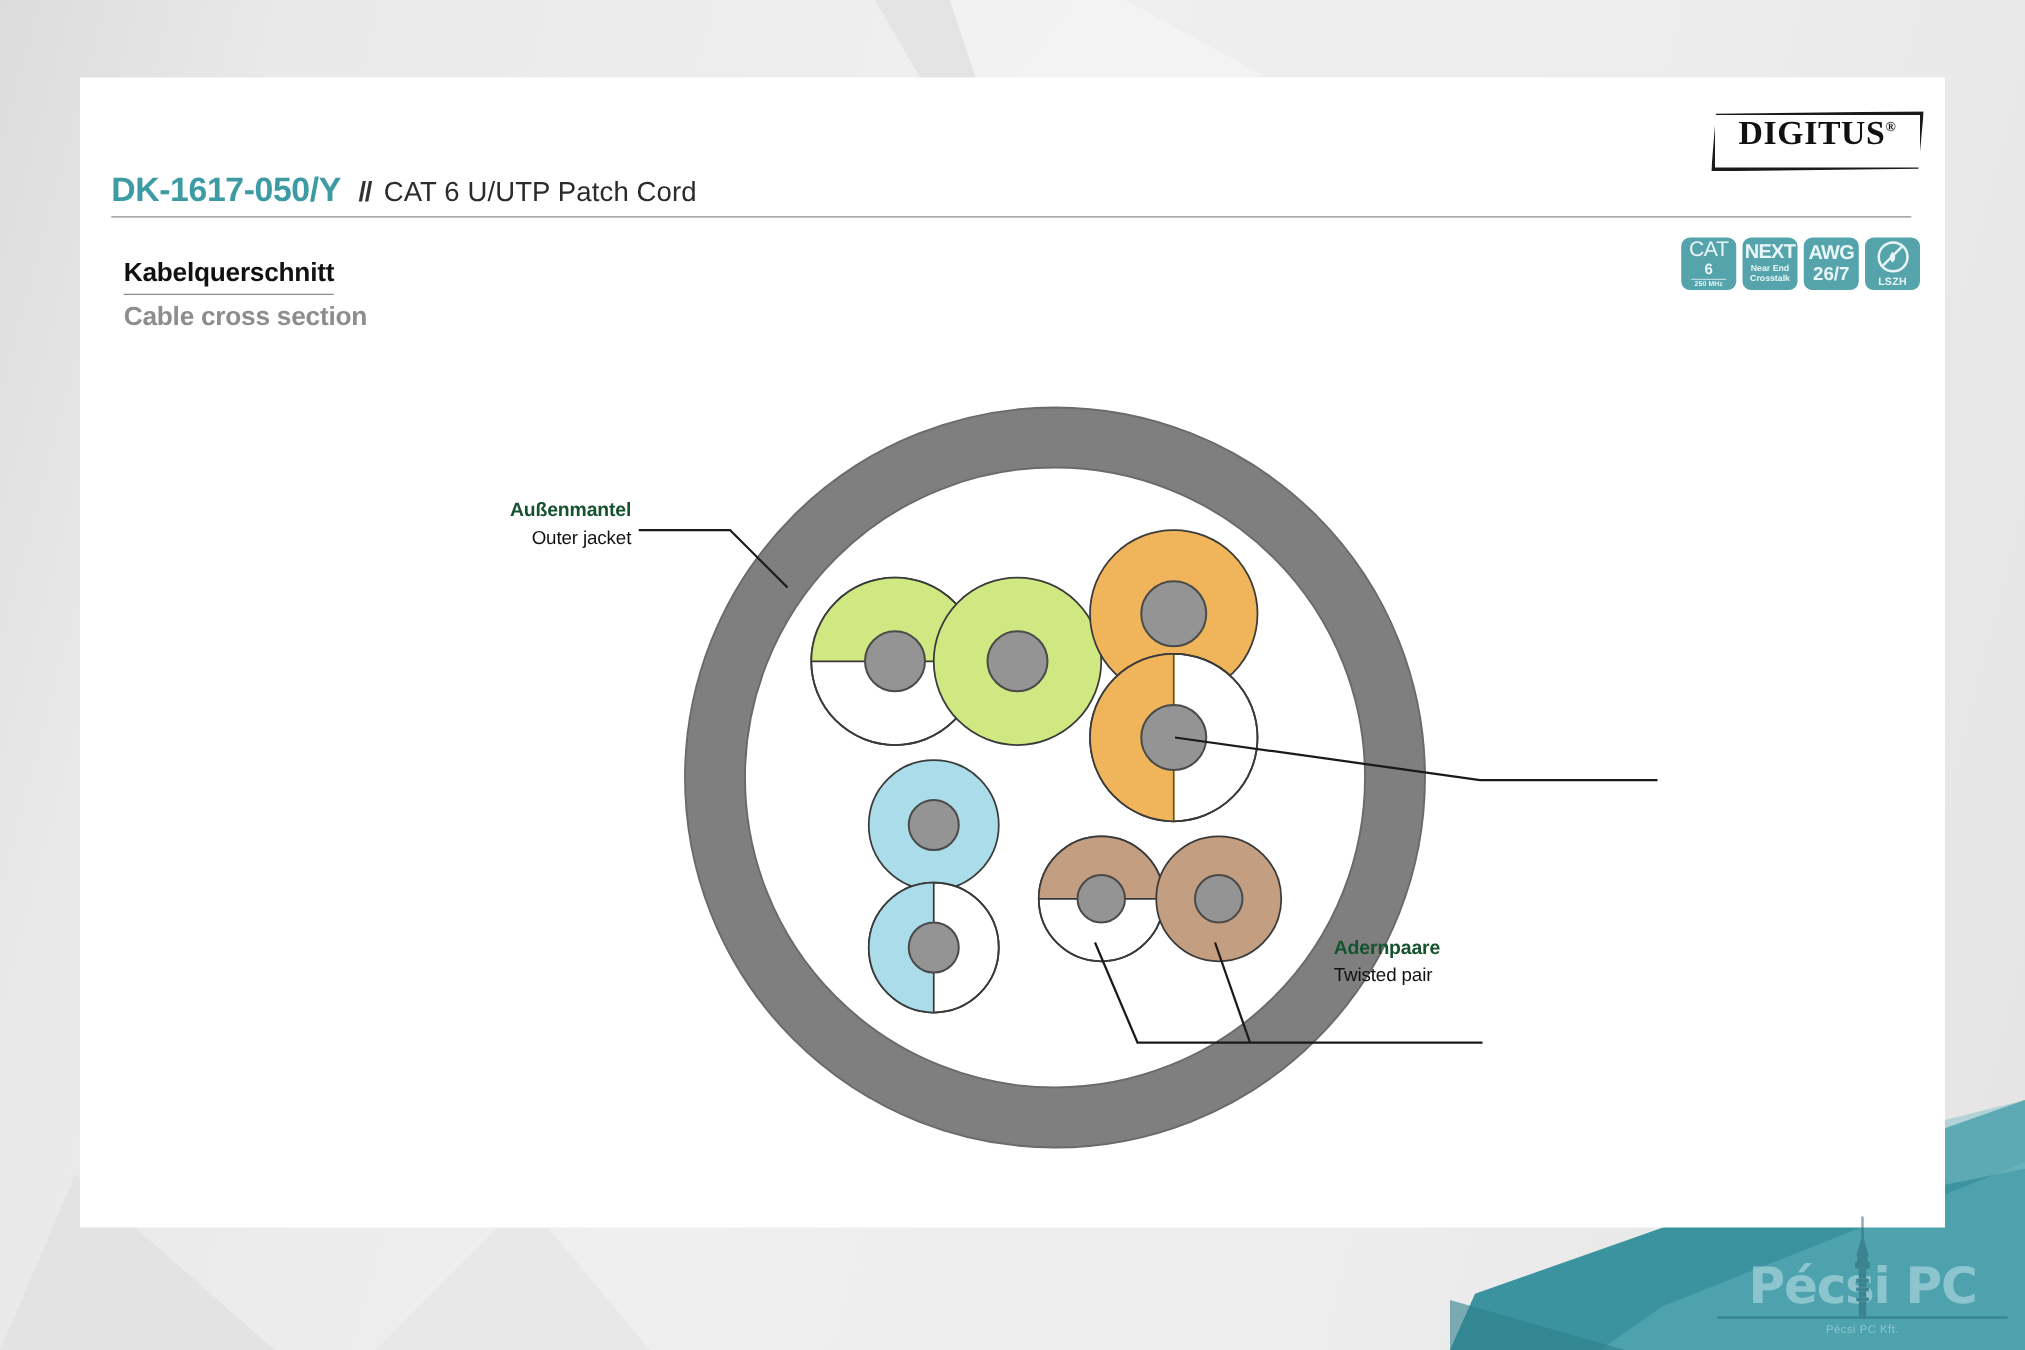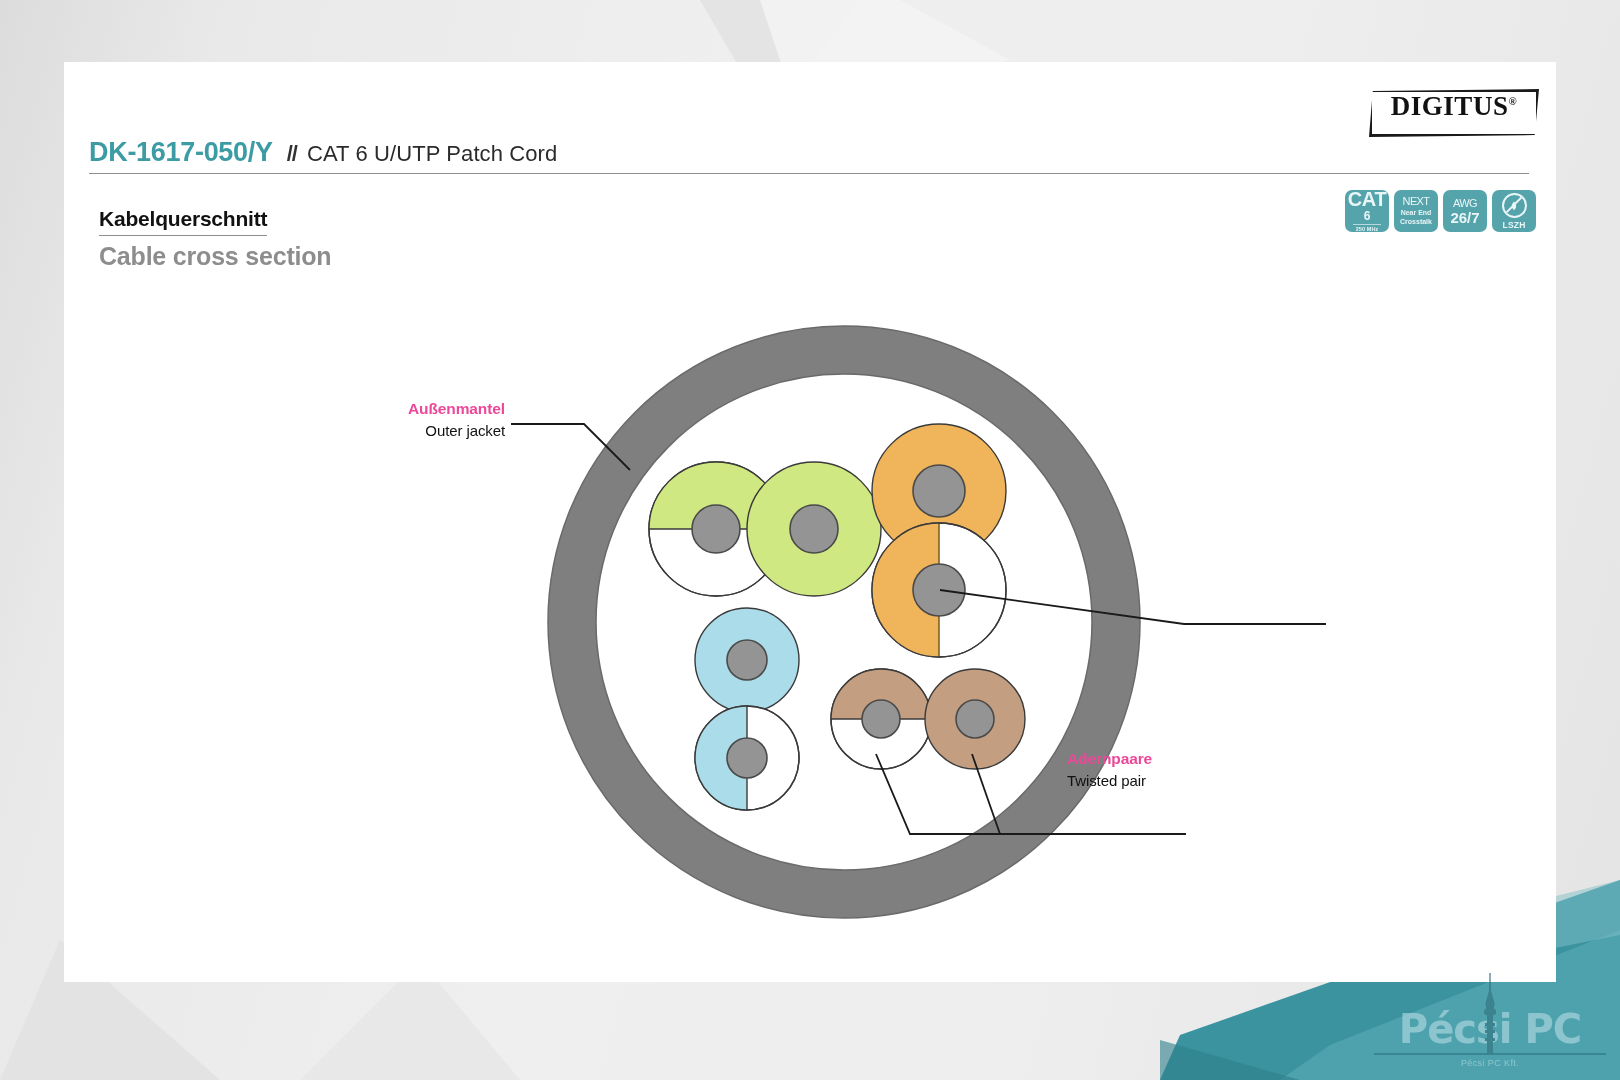--- a/index.html
+++ b/index.html
@@ -42,46 +42,46 @@
   .ptitle{font-size:22px;color:#2b2b2b;letter-spacing:.1px;}
   .title-rule{margin-top:5px;border-bottom:1.6px solid #8e8e8e;width:1440px;}
 
   
   .badges{position:absolute;right:20px;top:128px;display:flex;gap:5px;}
   .badge{
     width:44px;height:42px;border-radius:7px;background:#55a3ab;
     color:#e9f6f7;display:flex;flex-direction:column;align-items:center;
     justify-content:center;line-height:1;padding:2px 0 2px;box-sizing:border-box;
   }
-  .b-main{font-size:20px;font-weight:700;letter-spacing:-.4px;}
-  .b-main-sm{font-size:11px;font-weight:400;letter-spacing:-.6px;}
+  .b-main{font-size:17px;font-weight:400;letter-spacing:-.4px;}
+  .b-main-sm{font-size:16px;font-weight:700;letter-spacing:-.6px;}
   .b-sub{font-size:12px;font-weight:700;margin-top:1px;}
   .b-tiny{font-size:5.5px;font-weight:700;margin-top:2px;letter-spacing:.1px;
           border-top:1px solid rgba(233,246,247,.65);padding-top:2px;width:28px;text-align:center;}
   .b-two{font-size:7px;font-weight:700;line-height:1.15;text-align:center;margin-top:2px;}
   .b-lszh{font-size:8.5px;font-weight:700;margin-top:3px;letter-spacing:.2px;}
   .noflame{width:21px;height:21px;border-radius:50%;border:2.2px solid #e9f6f7;position:relative;}
   .noflame::before{content:"";position:absolute;left:50%;top:50%;width:21px;height:2.2px;
     background:#e9f6f7;transform:translate(-50%,-50%) rotate(-45deg);}
   .noflame::after{content:"";position:absolute;left:50%;top:52%;width:7px;height:9px;
     background:#e9f6f7;transform:translate(-50%,-50%);
     clip-path:polygon(50% 0%,82% 40%,78% 72%,50% 100%,22% 72%,18% 40%);}
 
   
   .sect{position:absolute;left:35px;top:145px;}
   .sect-de{font-size:21px;font-weight:700;color:#111;letter-spacing:-.2px;
            border-bottom:1.6px solid #8d8d8d;display:inline-block;padding-bottom:4px;}
-  .sect-en{font-size:25px;font-weight:700;color:#8d8d8d;letter-spacing:-.2px;margin-top:6px;}
+  .sect-en{font-size:21px;font-weight:700;color:#8d8d8d;letter-spacing:-.2px;margin-top:6px;}
 
   
   .diagram{position:absolute;left:0;top:0;width:1492px;height:920px;}
 
   
   .lbl{position:absolute;}
-  .lbl-de{font-size:15.5px;font-weight:700;color:#ec4899;letter-spacing:-.1px;line-height:1.45;}
+  .lbl-de{font-size:15.5px;font-weight:700;color:#14532d;letter-spacing:-.1px;line-height:1.45;}
   .lbl-en{font-size:15px;font-weight:400;color:#111;letter-spacing:-.1px;line-height:1.45;}
   .ta-r{text-align:right;}
   .ta-l{text-align:left;}
 
   
   .footer-brand{position:absolute;right:14px;bottom:12px;z-index:6;text-align:center;
                 opacity:.55;}
   .fb-row{position:relative;width:232px;height:52px;}
   .fb-text{font-size:40px;font-weight:700;color:#bfe3e8;letter-spacing:-1px;
            font-family:"DejaVu Sans",sans-serif;line-height:52px;}

